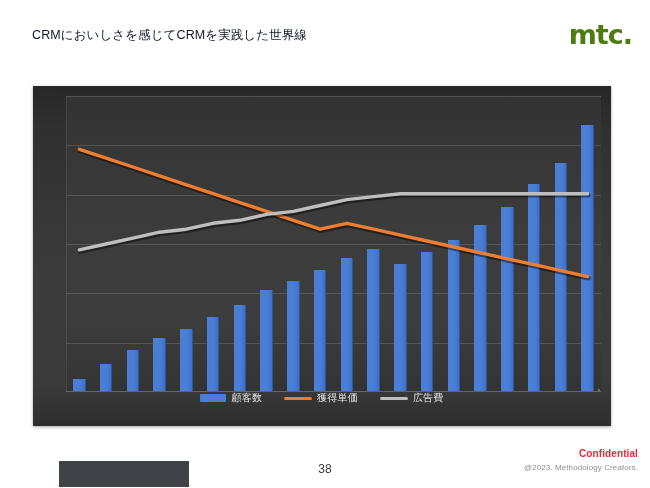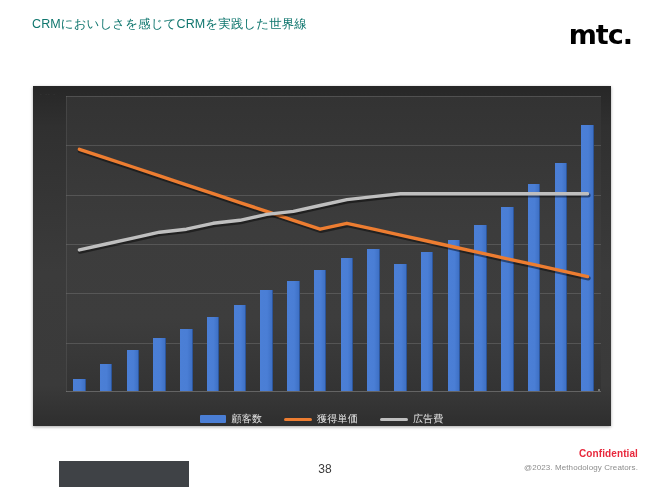--- a/index.html
+++ b/index.html
@@ -20,36 +20,36 @@
   .slide {
     position: absolute;
     inset: 0;
     background: #ffffff;
   }
 
   
   .slide-title {
     position: absolute;
     left: 32px;
-    top: 16px;
+    top: 27px;
     font-size: 12.5px;
     line-height: 16px;
     letter-spacing: 0.1px;
-    color: #0f766e;
+    color: #0f172a;
     white-space: nowrap;
   }
   .brand-logo {
     position: absolute;
     right: 18px;
     top: 20px;
     font-size: 27px;
     line-height: 30px;
     font-weight: 700;
     letter-spacing: -1.0px;
-    color: #000000;
+    color: #4d7c0f;
     font-family: "DejaVu Sans", sans-serif;
   }
 
   
   .chart-panel {
     position: absolute;
     left: 33px;
     top: 86px;
     width: 578px;
     height: 340px;
@@ -134,21 +134,21 @@
     width: 100%;
     height: 100%;
     overflow: visible;
   }
 
   
   .chart-legend {
     position: absolute;
     left: 0;
     right: 0;
-    bottom: 0;
+    bottom: 21px;
     display: flex;
     justify-content: center;
     align-items: center;
     gap: 22px;
   }
   .legend-item {
     display: flex;
     align-items: center;
     gap: 5px;
   }

